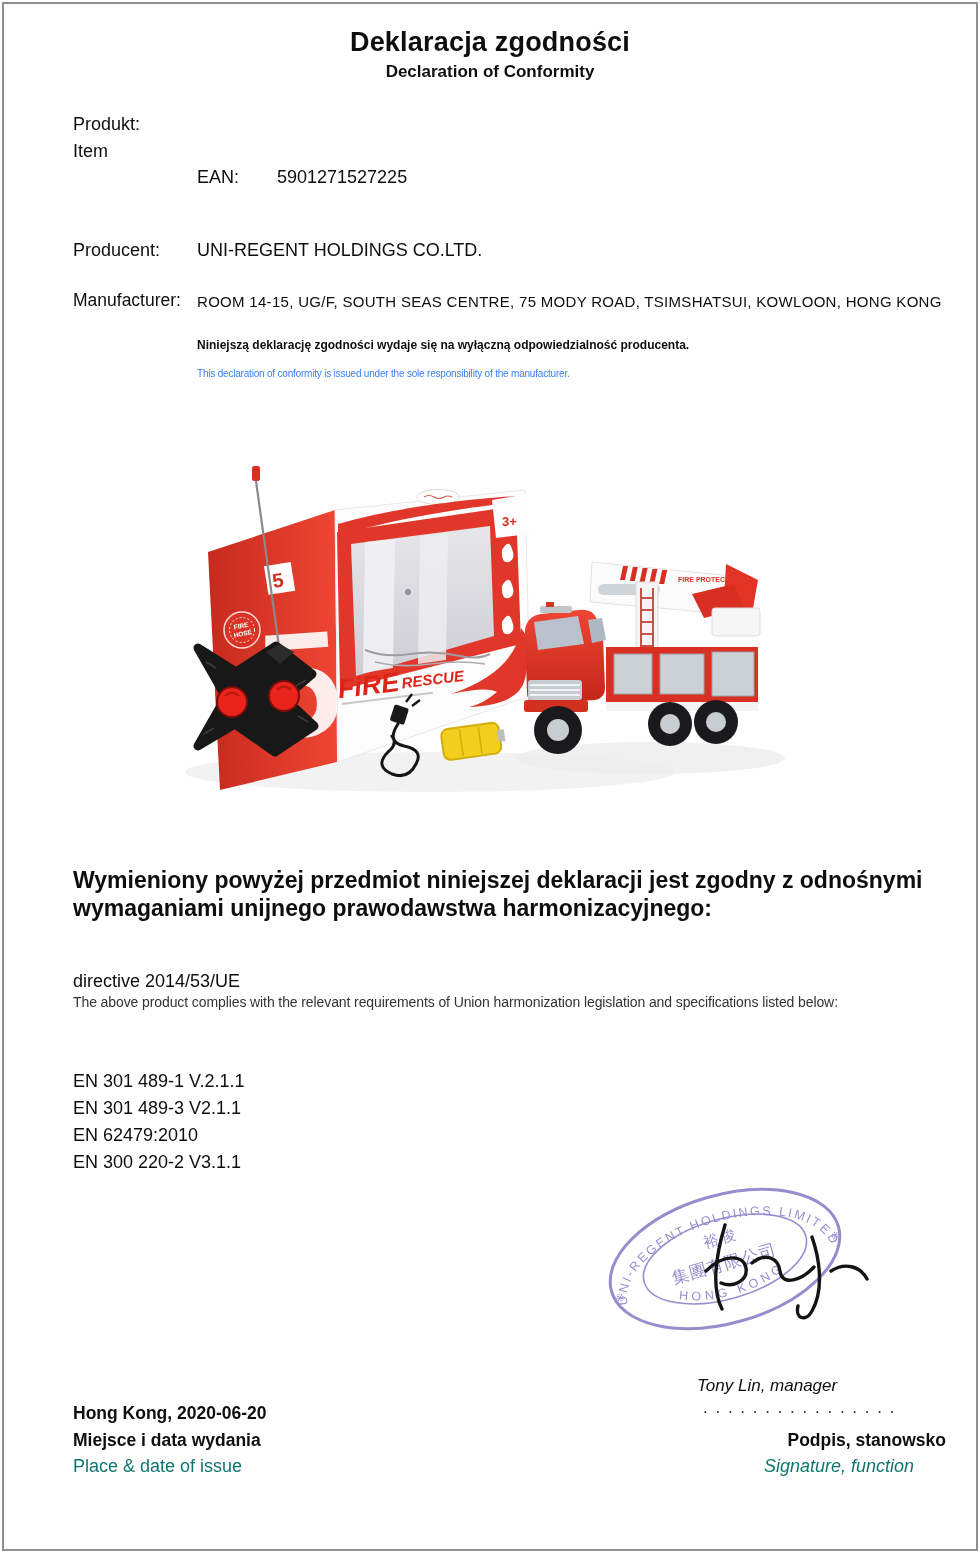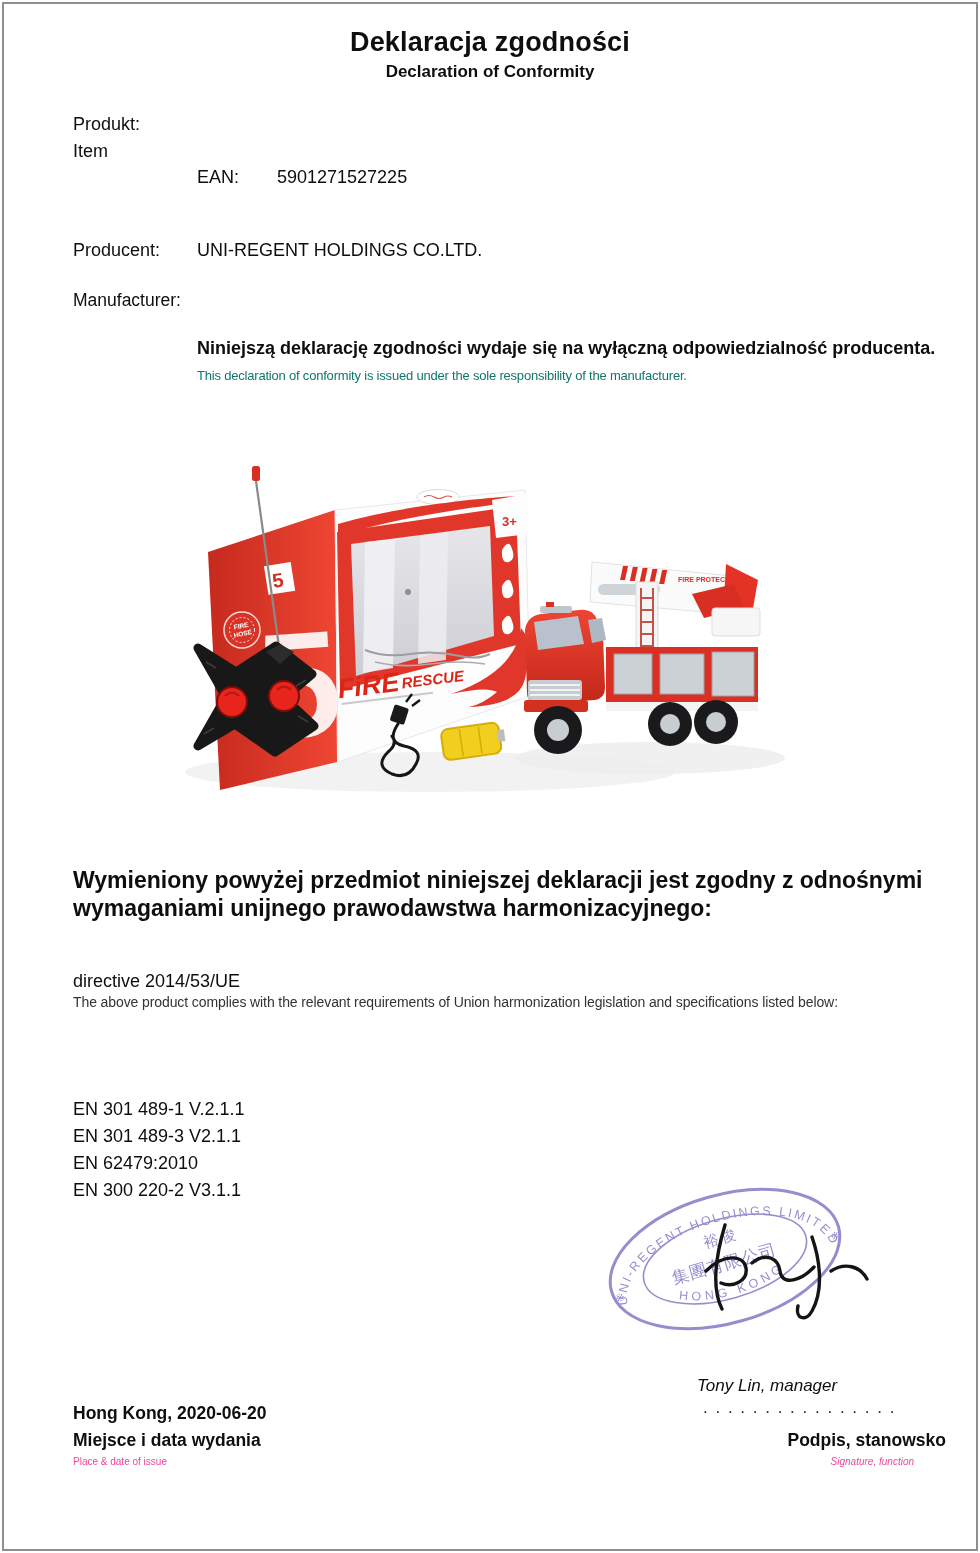--- a/index.html
+++ b/index.html
@@ -5,32 +5,32 @@
   html,body{margin:0;padding:0;background:#ffffff;}
   .sheet{
     position:relative;width:980px;height:1553px;background:#fff;
     font-family:"Liberation Sans","DejaVu Sans",sans-serif;color:#0e0e0e;overflow:hidden;
   }
   .frame{position:absolute;left:2px;top:2px;right:2px;bottom:2px;border:2px solid #8f8f8f;}
   .abs{position:absolute;}
   .title{left:0;right:0;top:27px;text-align:center;font-size:27px;font-weight:bold;letter-spacing:.2px;}
   .subtitle{left:0;right:0;top:62px;text-align:center;font-size:17px;font-weight:bold;}
   .lbl{font-size:18px;}
-  .sm{font-size:13px;color:#0f766e;letter-spacing:-.2px;}
+  .sm{font-size:10px;color:#3b82f6;letter-spacing:-.2px;}
   .kv{display:flex;}
   .kv .k{width:80px;flex:0 0 auto;}
   .addr{font-size:15px;letter-spacing:.3px;white-space:nowrap;}
-  .declpl{font-size:18px;font-weight:700;white-space:nowrap;}
+  .declpl{font-size:12px;font-weight:700;white-space:nowrap;}
   .comp-pl{font-size:23px;font-weight:600;line-height:28px;width:882px;}
   .comp-en{font-size:14px;color:#333;letter-spacing:-.1px;white-space:nowrap;}
   .directive{font-size:18px;}
-  .standards{font-size:18px;line-height:27px;margin-top:28px;}
+  .standards{font-size:18px;line-height:27px;}
   .foot-pl{font-size:17.5px;font-weight:700;}
   .foot-date{font-size:17.5px;font-weight:600;}
-  .foot-en{font-size:10px;color:#ec4899;}
+  .foot-en{font-size:18px;color:#0f766e;}
   .tony{font-size:17px;font-style:italic;}
   .dots{font-size:17px;letter-spacing:1.5px;color:#222;}
 </style>
 </head>
 <body>
 
 <div class="sheet">
   <div class="frame"></div>
 
   <div class="abs subtitle">Declaration of Conformity</div>
@@ -41,20 +41,21 @@
 
   <div class="abs lbl kv" style="left:197px;top:167px;">
     <span class="k">EAN:</span>
     <span>5901271527225</span>
   </div>
 
   <div class="abs lbl" style="left:73px;top:240px;">Producent:</div>
   <div class="abs lbl" style="left:197px;top:240px;">UNI-REGENT HOLDINGS CO.LTD.</div>
 
   <div class="abs" style="left:73px;top:290px;font-size:17.5px;">Manufacturer:</div>
+  <div class="abs addr" style="left:197px;top:293px;">ROOM 14-15, UG/F, SOUTH SEAS CENTRE, 75 MODY ROAD, TSIMSHATSUI, KOWLOON, HONG KONG</div>
 
   <div class="abs declpl" style="left:197px;top:338px;">Niniejszą deklarację zgodności wydaje się na wyłączną odpowiedzialność producenta.</div>
   <div class="abs sm" style="left:197px;top:368px;">This declaration of conformity is issued under the sole responsibility of the manufacturer.</div>
 
   <svg class="abs" style="left:180px;top:440px;" width="605" height="370" viewBox="0 0 605 370">
     <defs>
       <linearGradient id="redGrad" x1="0" y1="0" x2="1" y2="0">
         <stop offset="0" stop-color="#c62a1e"></stop>
           <stop offset="1" stop-color="#ef4633"></stop>
       </linearGradient>

